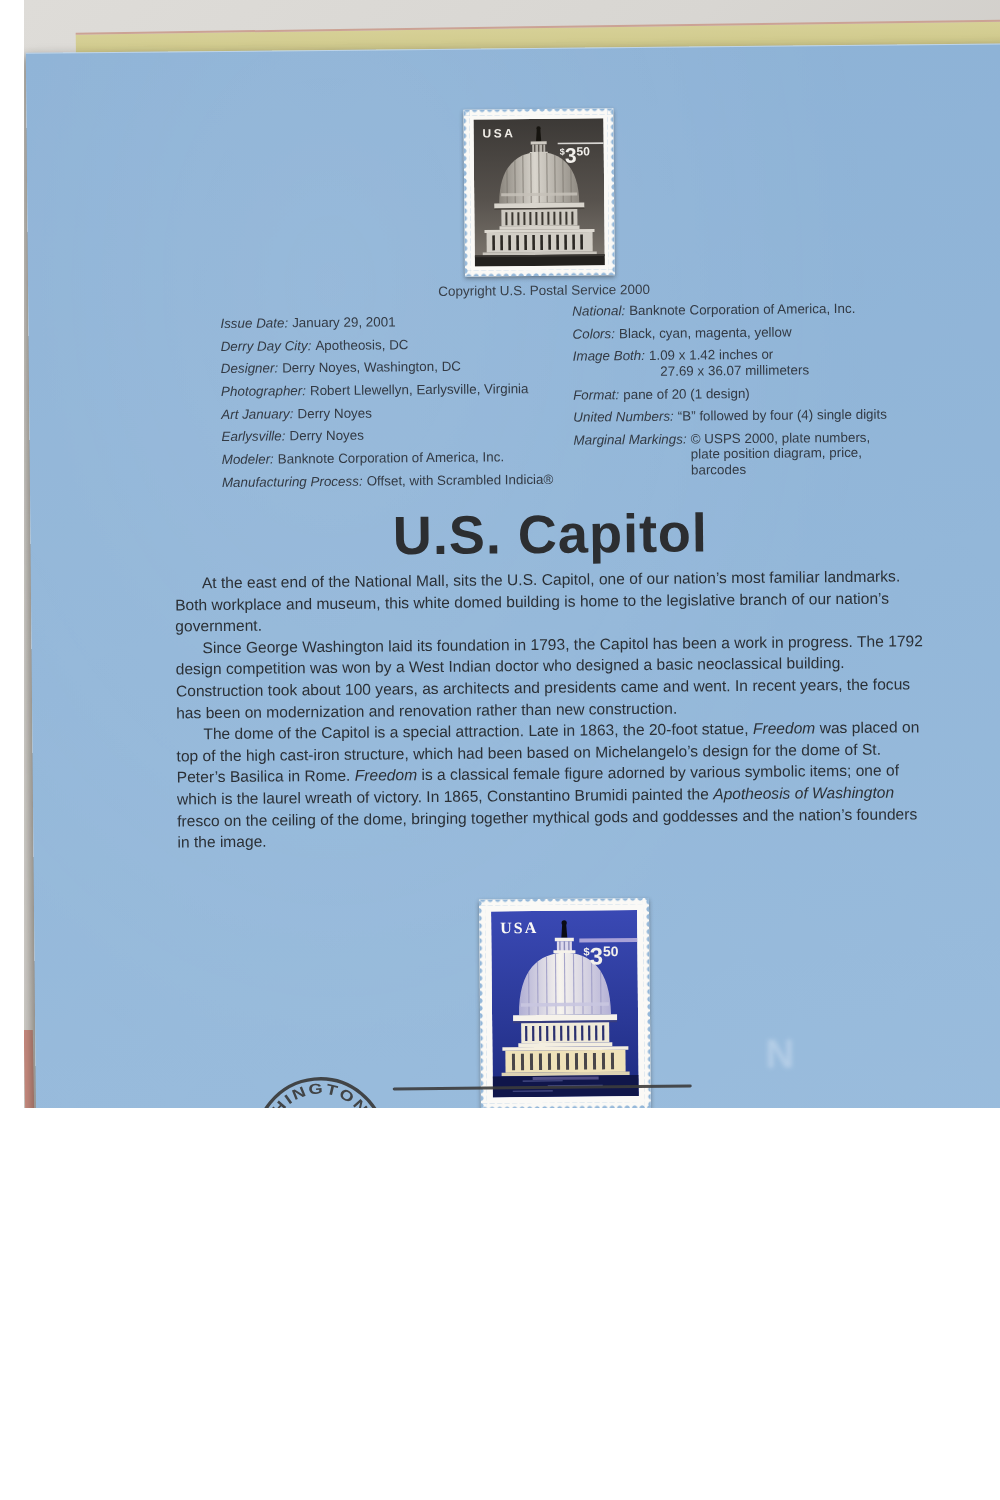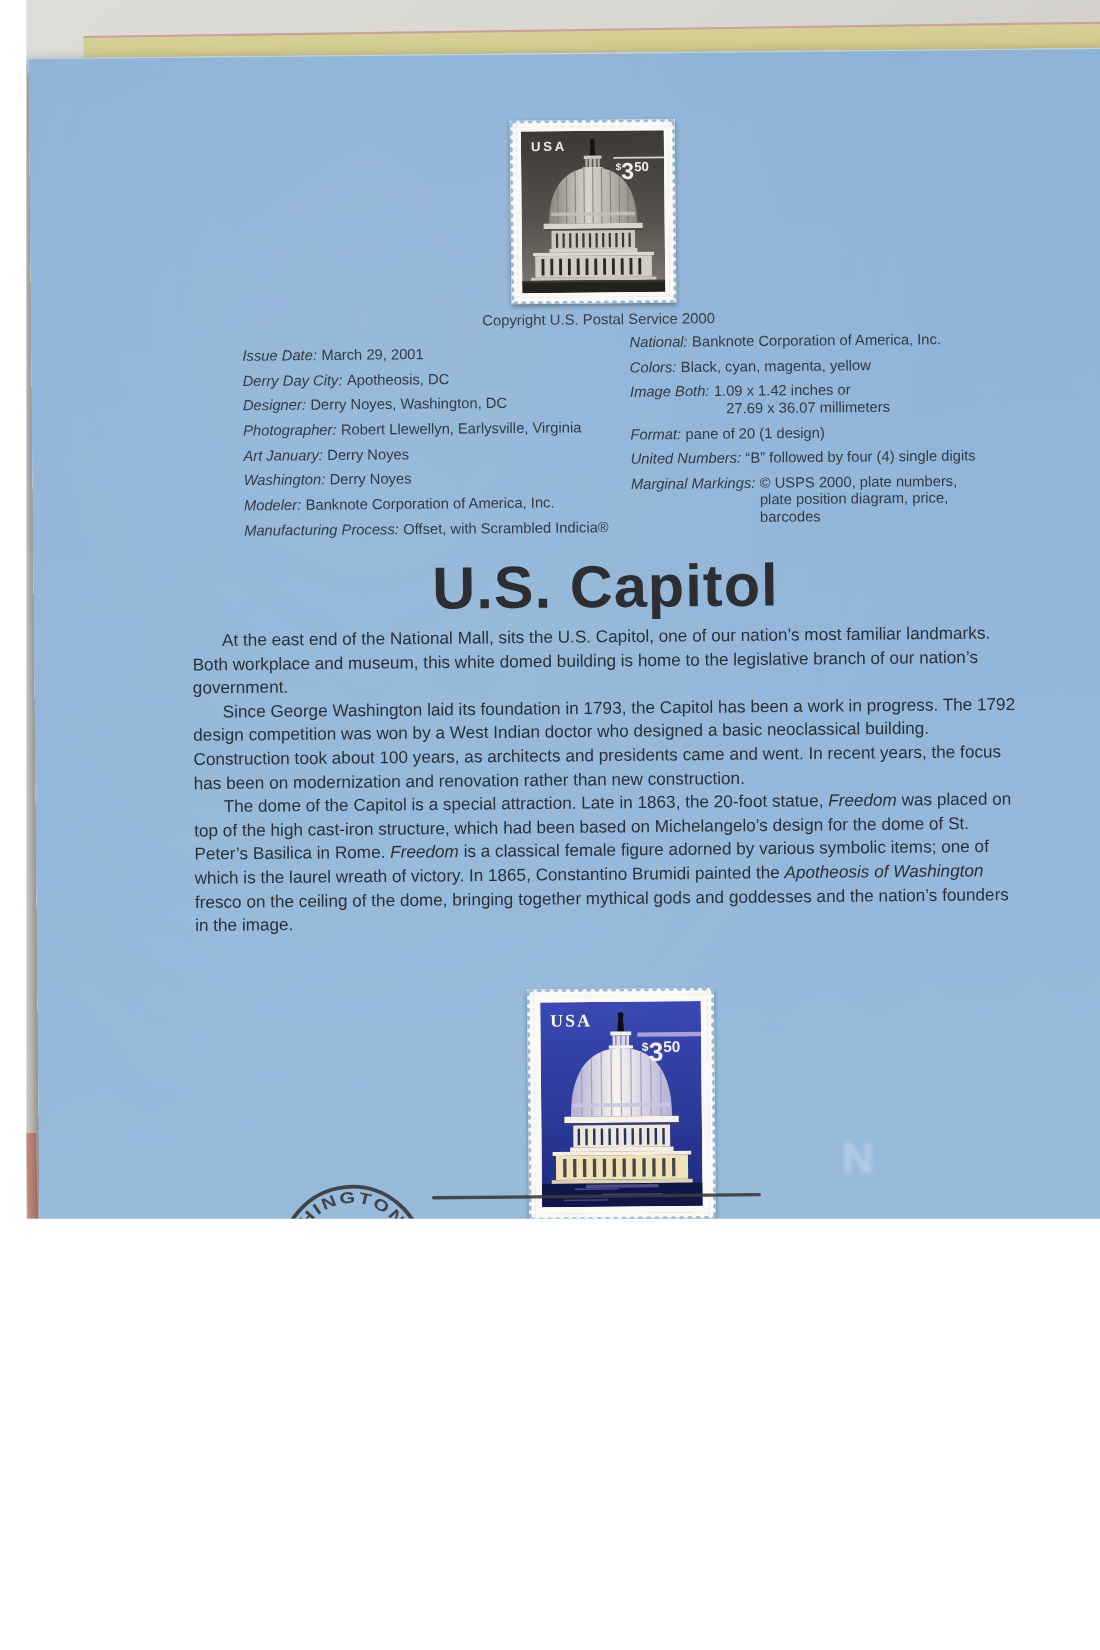--- a/index.html
+++ b/index.html
@@ -161,26 +161,26 @@
         <rect x="0" y="136" width="130" height="1.8" fill="#3a3733"></rect>
         <text x="9" y="18" class="st-usa-bw">USA</text>
         <rect x="84" y="24" width="46" height="1.6" fill="#e8e6e2" opacity=".9"></rect>
         <text x="86" y="44" class="st-denom"><tspan font-size="9" dy="-8">$</tspan><tspan font-size="21" dy="8">3</tspan><tspan font-size="12" dy="-7">50</tspan></text>
       </svg>
     </div>
 
     <div class="caption">Copyright U.S. Postal Service 2000</div>
 
     <div class="details details-left">
-      <div class="drow"><span class="lbl">Issue Date:</span><span class="val">March 29, 2001</span></div>
+      <div class="drow"><span class="lbl">Issue Date:</span><span class="val">January 29, 2001</span></div>
       <div class="drow"><span class="lbl">Derry Day City:</span><span class="val">Apotheosis, DC</span></div>
       <div class="drow"><span class="lbl">Designer:</span><span class="val">Derry Noyes, Washington, DC</span></div>
       <div class="drow"><span class="lbl">Photographer:</span><span class="val">Robert Llewellyn, Earlysville, Virginia</span></div>
       <div class="drow"><span class="lbl">Art January:</span><span class="val">Derry Noyes</span></div>
-      <div class="drow"><span class="lbl">Washington:</span><span class="val">Derry Noyes</span></div>
+      <div class="drow"><span class="lbl">Earlysville:</span><span class="val">Derry Noyes</span></div>
       <div class="drow"><span class="lbl">Modeler:</span><span class="val">Banknote Corporation of America, Inc.</span></div>
       <div class="drow"><span class="lbl">Manufacturing Process:</span><span class="val">Offset, with Scrambled Indicia®</span></div>
     </div>
     <div class="details details-right">
       <div class="drow"><span class="lbl">National:</span><span class="val">Banknote Corporation of America, Inc.</span></div>
       <div class="drow"><span class="lbl">Colors:</span><span class="val">Black, cyan, magenta, yellow</span></div>
       <div class="drow"><span class="lbl">Image Both:</span><span class="val multiline">1.09 x 1.42 inches or
    27.69 x 36.07 millimeters</span></div>
       <div class="drow"><span class="lbl">Format:</span><span class="val">pane of 20 (1 design)</span></div>
       <div class="drow"><span class="lbl">United Numbers:</span><span class="val">“B” followed by four (4) single digits</span></div>

